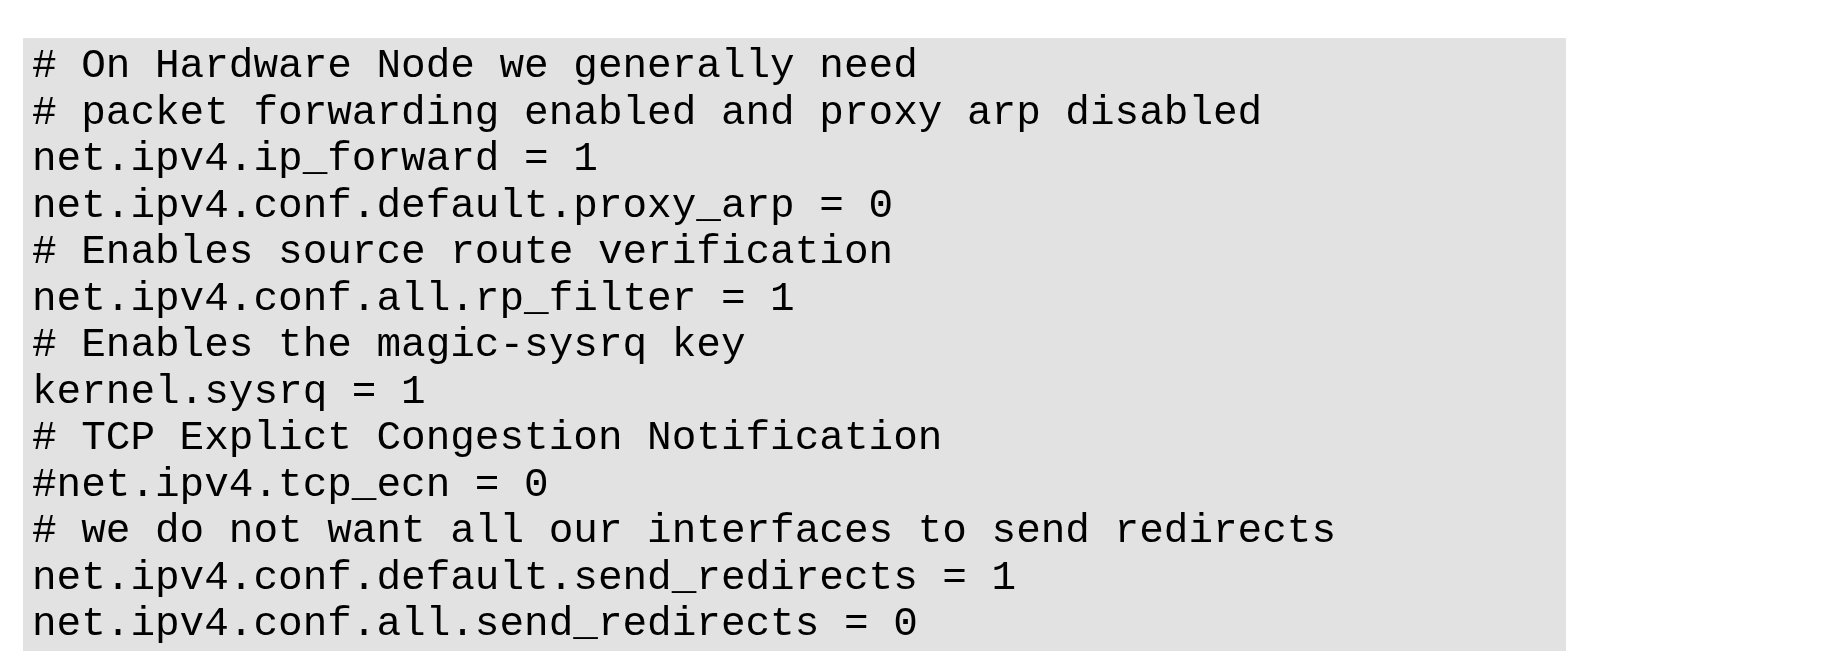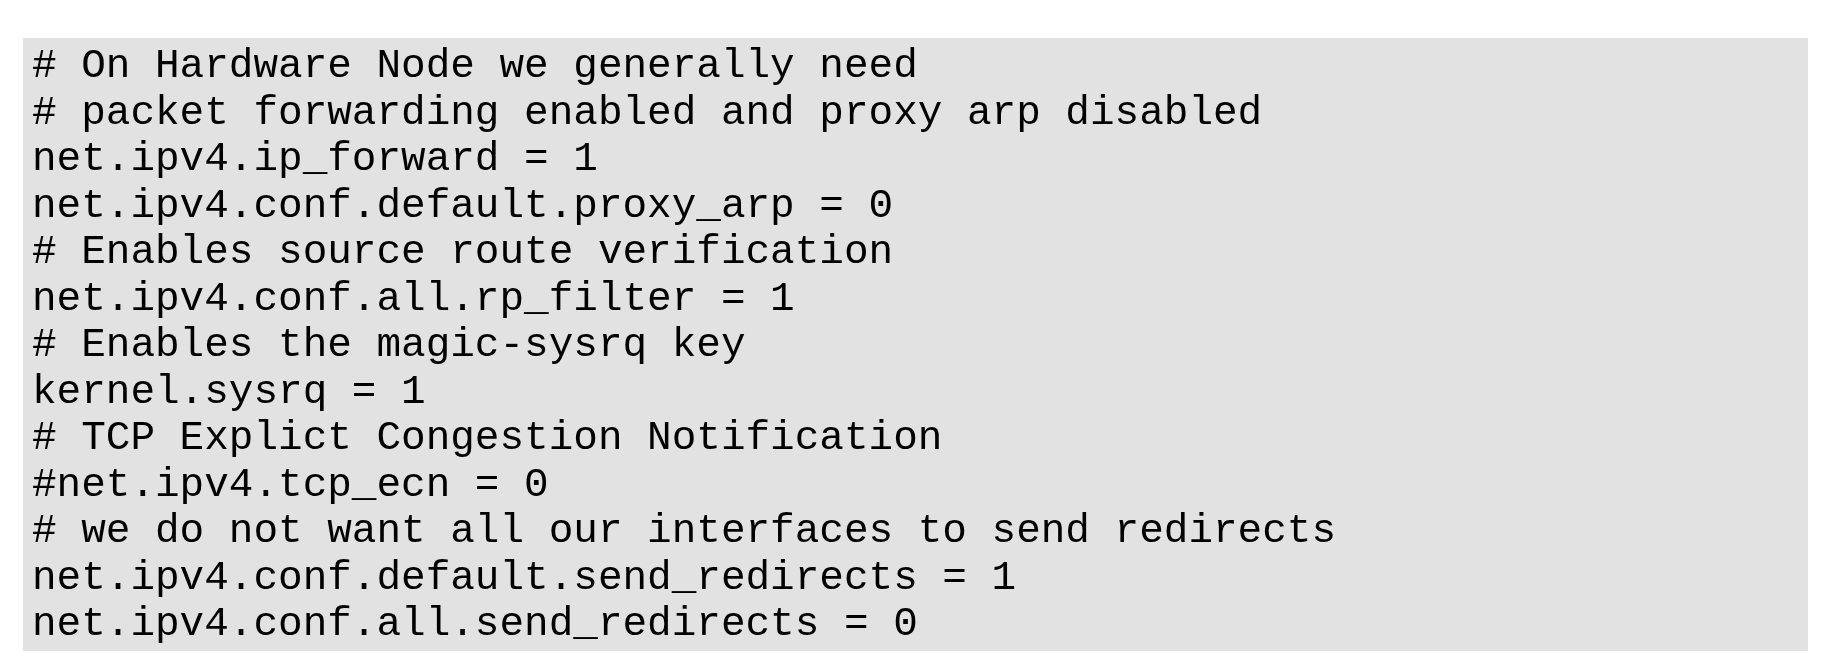--- a/index.html
+++ b/index.html
@@ -17,21 +17,21 @@
   .page {
     position: relative;
     width: 1829px;
     height: 672px;
     background: var(--page-bg);
   }
   .code-block {
     position: absolute;
     left: 23px;
     top: 38px;
-    width: 1785px;
+    width: 1543px;
     height: 613px;
     background: var(--code-bg);
     color: var(--code-fg);
     font-family: "Liberation Mono", "DejaVu Sans Mono", monospace;
     font-size: 41px;
     line-height: 46.5px;
     padding: 5px 0 16px 9px;
     white-space: pre;
     overflow: hidden;
   }

